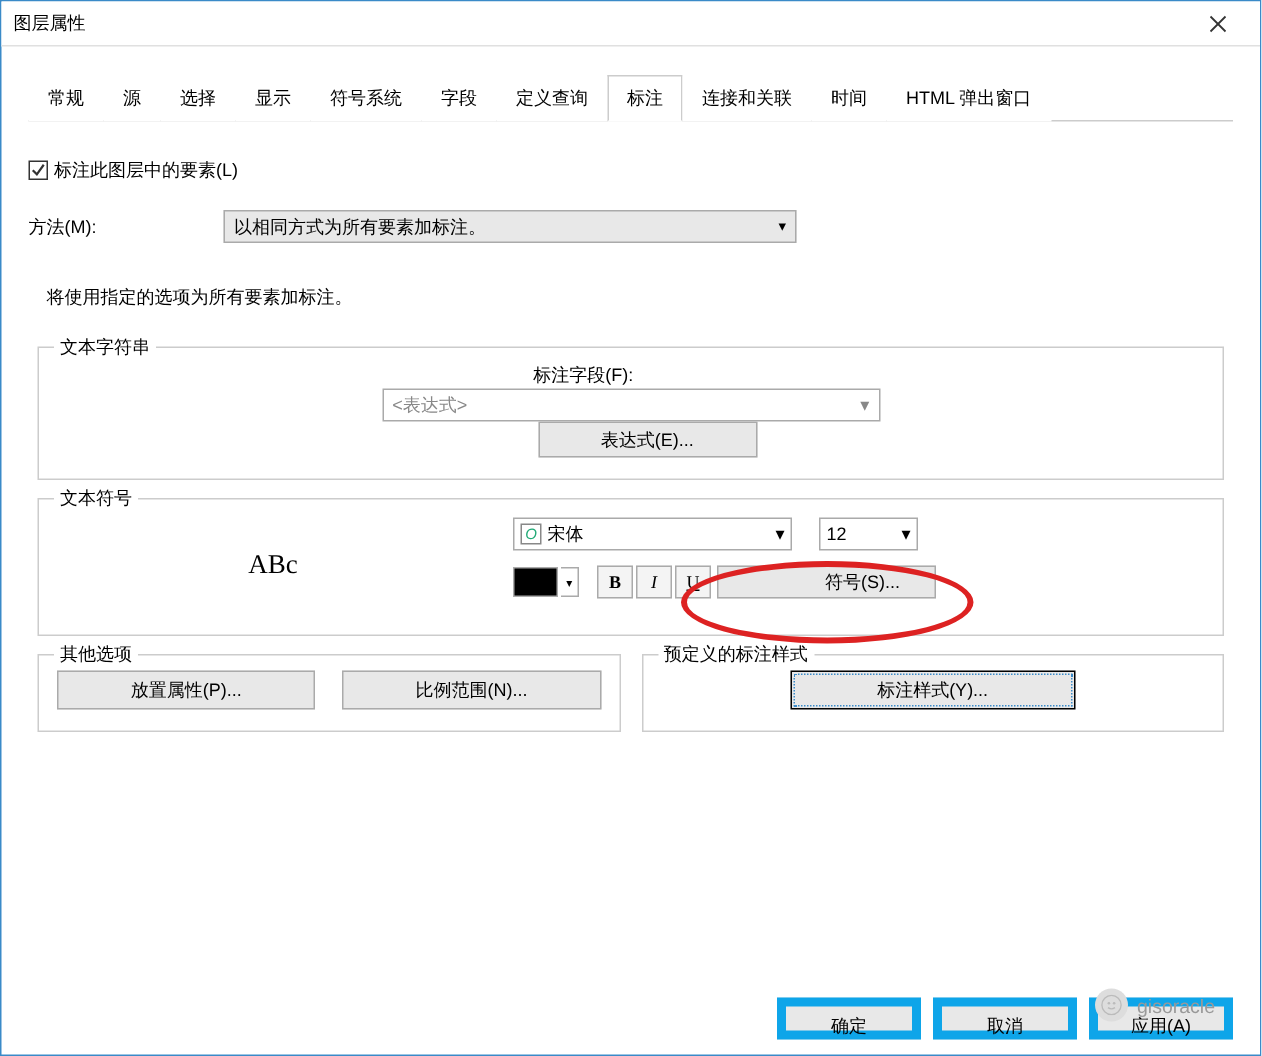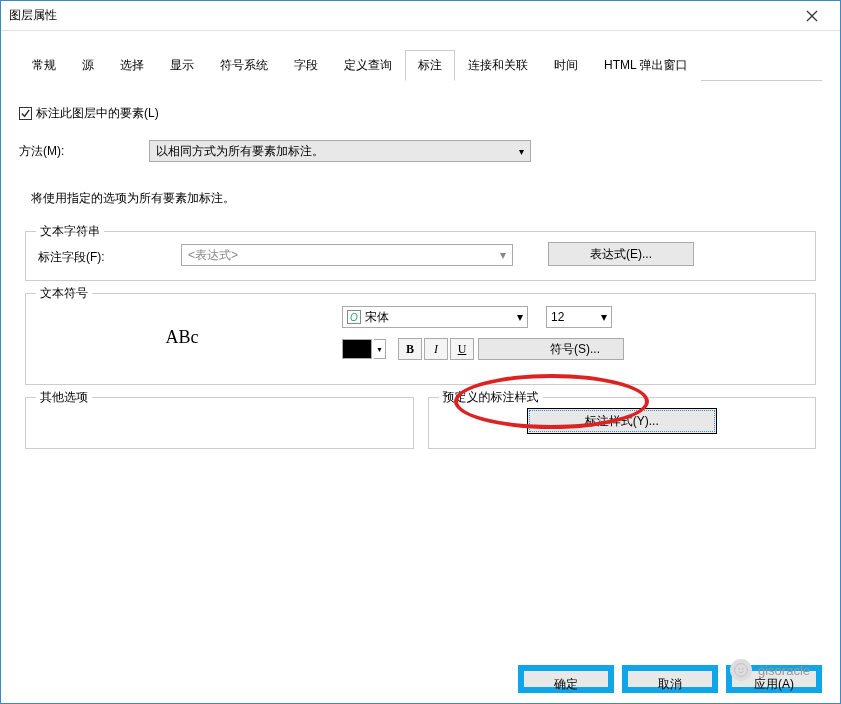--- a/index.html
+++ b/index.html
@@ -24,21 +24,21 @@
 .method-row { display: flex; align-items: center; gap: 0; margin-bottom: 28px; }
 .method-label { width: 130px; }
 .method-select { width: 382px; height: 22px; border: 1px solid #aaa; background: #e8e8e8; display: flex; align-items: center; justify-content: space-between; padding: 0 6px; cursor: pointer; }
 .method-select .arrow { font-size: 10px; }
 
 .desc-row { margin-left: 12px; margin-bottom: 24px; }
 
 .fieldset { border: 1px solid #ccc; margin: 0 6px 12px 6px; padding: 10px 12px 14px 12px; position: relative; }
 .fieldset .legend { position: absolute; top: -9px; left: 10px; background: #fff; padding: 0 4px; font-size: 12px; }
 
-.label-field-row { display: flex; align-items: flex-end; gap: 13px; }
+.label-field-row { display: flex; align-items: center; gap: 0; flex-direction: column; }
 .label-field-label { width: 130px; }
 .label-field-select { width: 332px; height: 22px; border: 1px solid #aaa; background: #fff; display: flex; align-items: center; justify-content: space-between; padding: 0 6px; cursor: pointer; color: #888; }
 .expr-btn { width: 146px; height: 24px; margin-left: 22px; border: 1px solid #aaa; background: #e8e8e8; cursor: pointer; text-align: center; line-height: 22px; }
 
 .text-symbol-content { display: flex; gap: 16px; }
 .sample-box { width: 288px; height: 66px; border-right: none; display: flex; align-items: center; justify-content: center; font-family: Georgia, serif; font-size: 18px; }
 .symbol-controls { flex: 1; display: flex; flex-direction: column; gap: 10px; padding-top: 2px; }
 .symbol-row1 { display: flex; gap: 18px; align-items: center; }
 .font-select { width: 186px; height: 22px; border: 1px solid #aaa; background: #fff; display: flex; align-items: center; justify-content: space-between; padding: 0 4px; cursor: pointer; }
 .font-select .font-icon { width: 14px; height: 14px; border: 1px solid #888; display: inline-flex; align-items: center; justify-content: center; font-style: italic; color: #2a7; font-size: 10px; margin-right: 4px; }
@@ -155,20 +155,24 @@
             <span class="style-btn underline">U</span>
             <div class="symbol-btn">符号(S)...</div>
           </div>
         </div>
       </div>
     </div>
 
     <div class="bottom-fieldsets">
       <div class="fieldset">
         <div class="legend">其他选项</div>
+        <div class="other-buttons">
+          <div class="other-btn">放置属性(P)...</div>
+          <div class="other-btn">比例范围(N)...</div>
+        </div>
       </div>
       <div class="fieldset">
         <div class="legend">预定义的标注样式</div>
         <div class="label-style-btn">标注样式(Y)...</div>
       </div>
     </div>
 
   </div>
 
   <div class="red-circle"></div>

